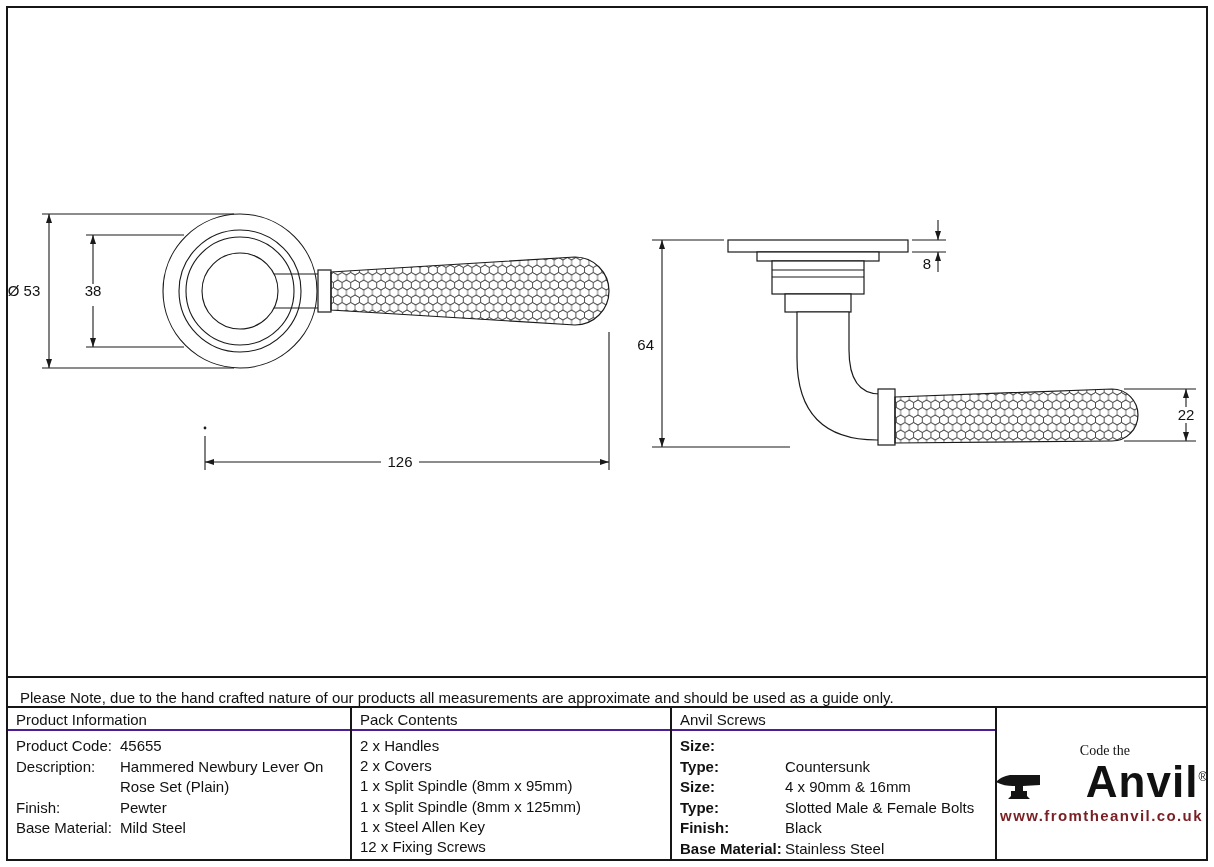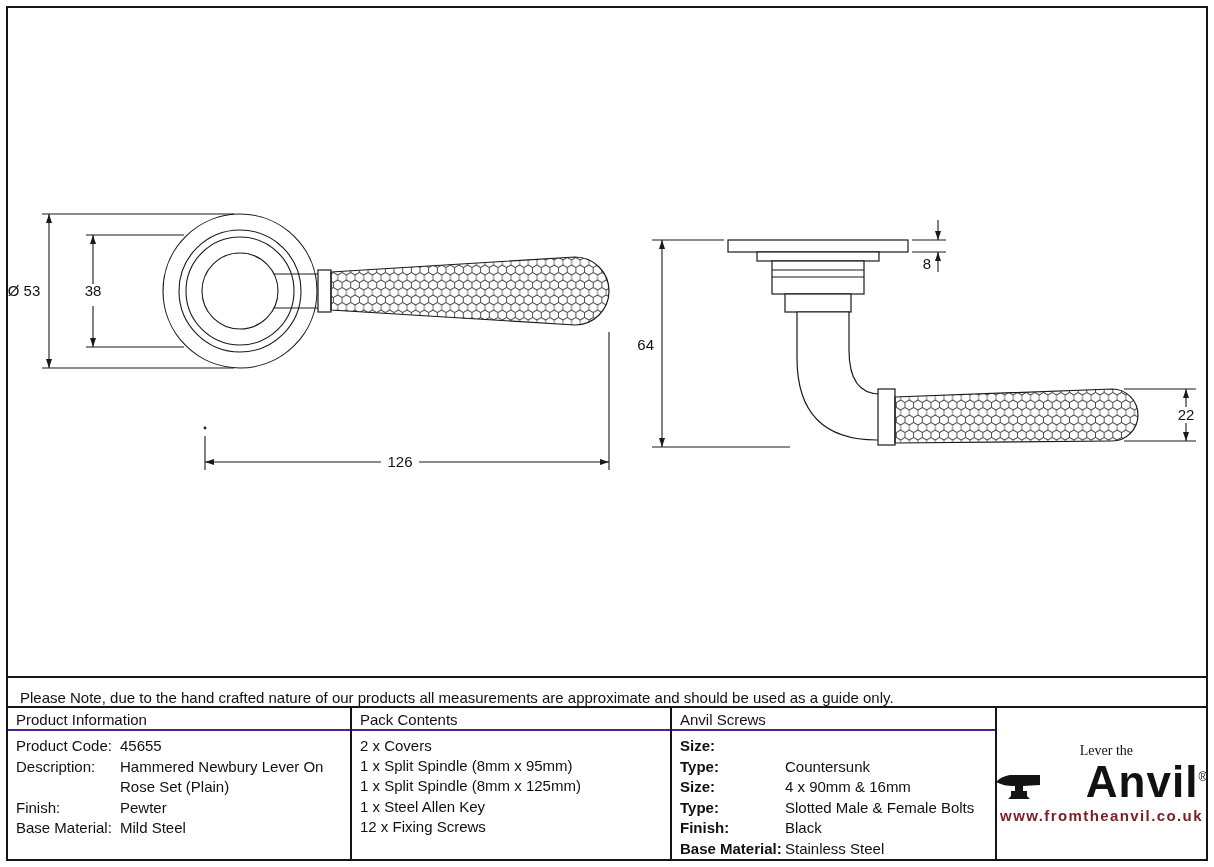--- a/index.html
+++ b/index.html
@@ -162,20 +162,21 @@
         <div class="kv">
           <span class="k">Base Material:</span>
           <span class="v">Mild Steel</span>
         </div>
       </div>
     </div>
 
     <div class="col">
       <div class="col-header">Pack Contents</div>
       <div class="col-body">
+        <div class="pc-item">2 x Handles</div>
         <div class="pc-item">2 x Covers</div>
         <div class="pc-item">1 x Split Spindle (8mm x 95mm)</div>
         <div class="pc-item">1 x Split Spindle (8mm x 125mm)</div>
         <div class="pc-item">1 x Steel Allen Key</div>
         <div class="pc-item">12 x Fixing Screws</div>
       </div>
     </div>
 
     <div class="col fs-col">
       <div class="col-header">Anvil Screws</div>
@@ -205,21 +206,21 @@
         </div>
       </div>
     </div>
 
     <div class="col logo-col">
       <div class="logo-top">
         <svg width="46" height="34" viewBox="0 0 46 34">
           <path fill="#141414" d="M45,5 L17,5 C11,5 5,8 1,12 C6,15 12,16 18,16 L20,16 L20,21 L16,21 L16,26 L13,29 L35,29 L32,26 L32,21 L28,21 L28,16 L45,15 Z"></path>
         </svg>
         <div class="logo-words">
-          <div class="from-the">Lever the</div>
+          <div class="from-the">Code the</div>
           <div class="anvil-name"><span>Anvil</span><sup>®</sup></div>
         </div>
       </div>
       <div class="logo-url">www.fromtheanvil.co.uk</div>
     </div>
 
   </div>
 </div>
 
 </body></html>

